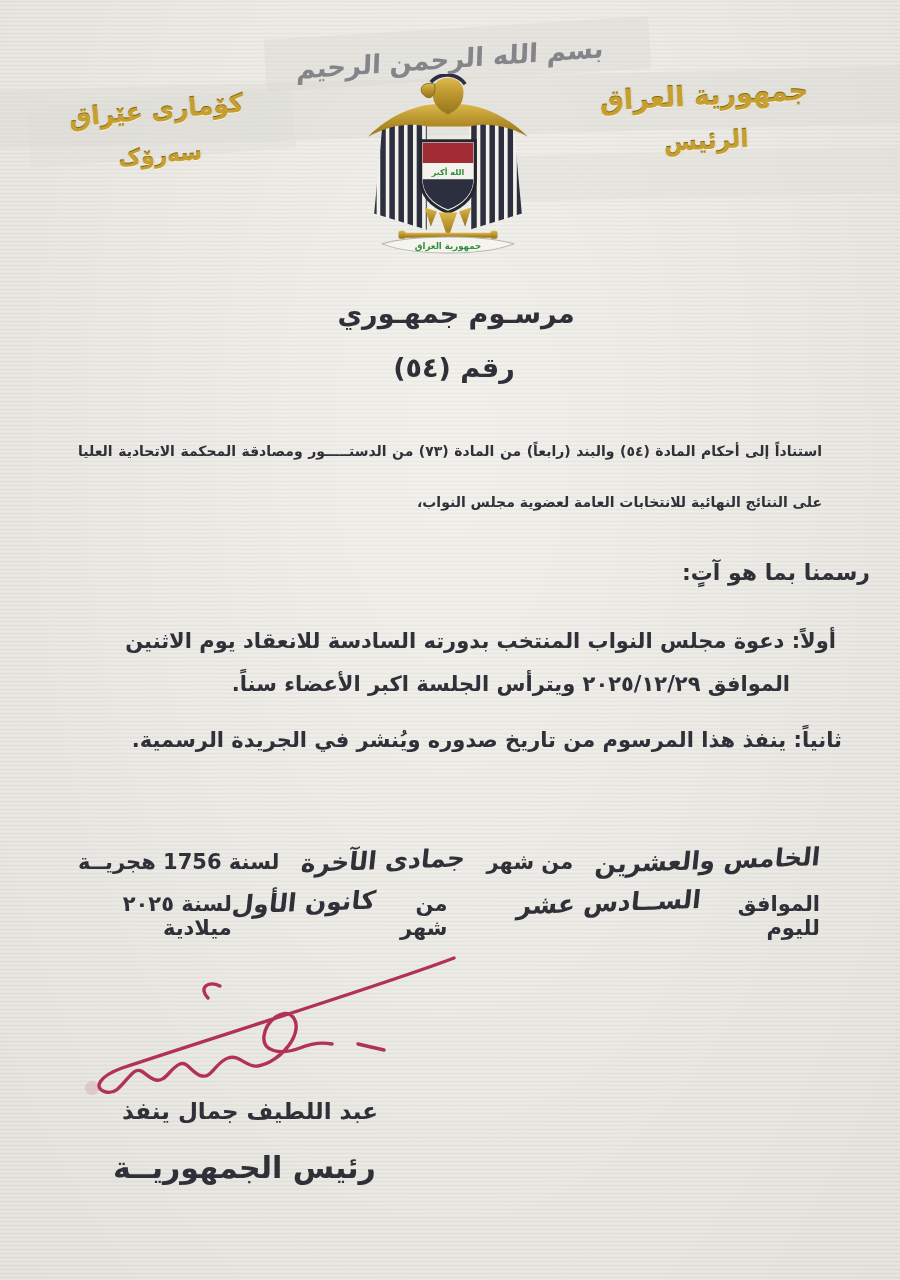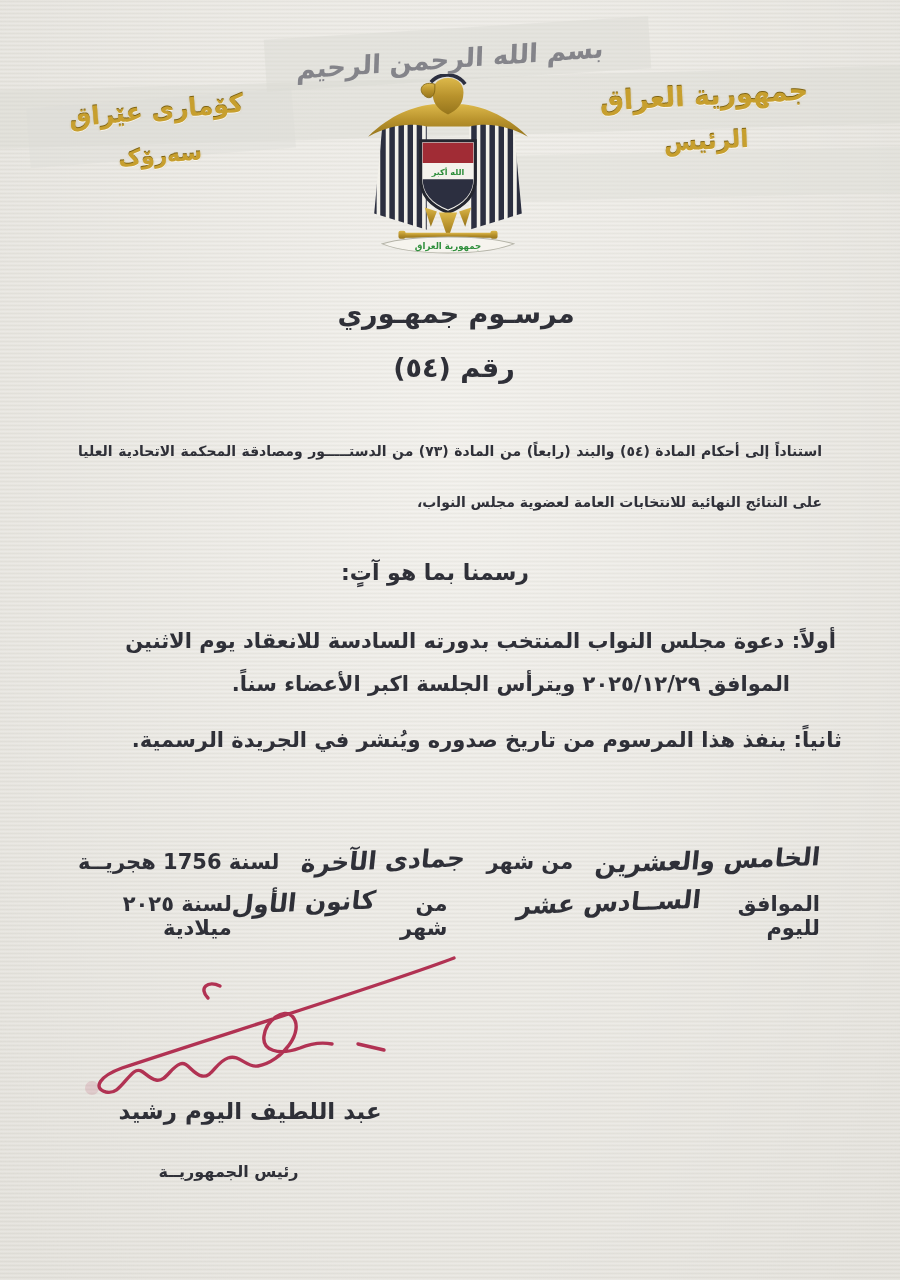--- a/index.html
+++ b/index.html
@@ -39,43 +39,43 @@
 
   .title1{position:absolute;top:298px;left:0;width:912px;text-align:center;
     font-size:27px;font-weight:bold;direction:rtl;letter-spacing:0.5px;}
   .title2{position:absolute;top:352px;left:0;width:908px;text-align:center;
     font-size:27px;font-weight:bold;direction:rtl;}
 
   .preamble{position:absolute;top:426px;right:78px;left:78px;margin:0;
     direction:rtl;text-align:justify;text-align-last:right;
     font-size:14px;font-weight:bold;line-height:51px;}
 
-  .intro{position:absolute;top:560px;left:0;width:870px;text-align:center;
+  .intro{position:absolute;top:560px;left:0;width:870px;text-align:right;
     direction:rtl;font-size:22px;font-weight:bold;}
 
   .clause{position:absolute;margin:0;direction:rtl;text-align:right;
     font-size:21px;font-weight:bold;line-height:43px;
     padding-right:46px;text-indent:-46px;}
   .c1{top:620px;right:64px;left:82px;}
   .c2{top:719px;right:58px;left:82px;}
 
   .date-block{position:absolute;top:846px;right:80px;left:78px;direction:rtl;
     font-size:21px;font-weight:bold;}
   .date-line{display:flex;justify-content:space-between;align-items:baseline;direction:rtl;}
   .dl2{margin-top:13px;}
   .hand{font-size:25px;font-weight:900;display:inline-block;
     transform:rotate(-2deg) skewX(-8deg);letter-spacing:-1px;white-space:nowrap;}
   .spacer{display:inline-block;width:84px;}
 
   .signature{position:absolute;top:946px;left:62px;width:412px;height:158px;}
 
   .sig-name{position:absolute;top:1098px;left:90px;width:320px;text-align:center;
     direction:rtl;font-size:23px;font-weight:bold;}
-  .sig-title{position:absolute;top:1150px;left:96px;width:265px;text-align:center;
-    direction:rtl;font-size:16px;font-weight:bold;margin-top:12px;}
+  .sig-title{position:absolute;top:1150px;left:112px;width:265px;text-align:center;
+    direction:rtl;font-size:30px;font-weight:bold;}
 </style>
 </head>
 <body>
 
 <div class="page">
 
   <div class="band band-a"></div>
   <div class="band band-b"></div>
   <div class="band band-c"></div>
   <div class="band band-d"></div>
@@ -164,16 +164,16 @@
       <path d="M 392 12 C 330 36, 150 92, 60 122 C 38 130, 30 142, 44 146 C 56 149, 62 134, 72 126
                C 80 120, 84 132, 94 134 C 104 136, 108 122, 118 118 C 126 115, 130 128, 140 130
                C 150 132, 154 116, 166 112 C 178 108, 184 122, 196 120 C 220 116, 244 84, 230 70
                C 222 62, 204 74, 202 90 C 200 104, 216 110, 238 102 C 250 97, 260 96, 270 98"></path>
       <path d="M 146 52 C 136 42, 146 34, 158 40"></path>
       <path d="M 296 98 L 322 104"></path>
     </g>
     <circle cx="30" cy="142" r="7" fill="rgba(177,50,83,0.15)"></circle>
   </svg>
 
-  <div class="sig-name">عبد اللطيف اليوم رشيد</div>
+  <div class="sig-name">عبد اللطيف جمال ينفذ</div>
   <div class="sig-title">رئيس الجمهوريــة</div>
 
 </div>
 
 </body></html>

